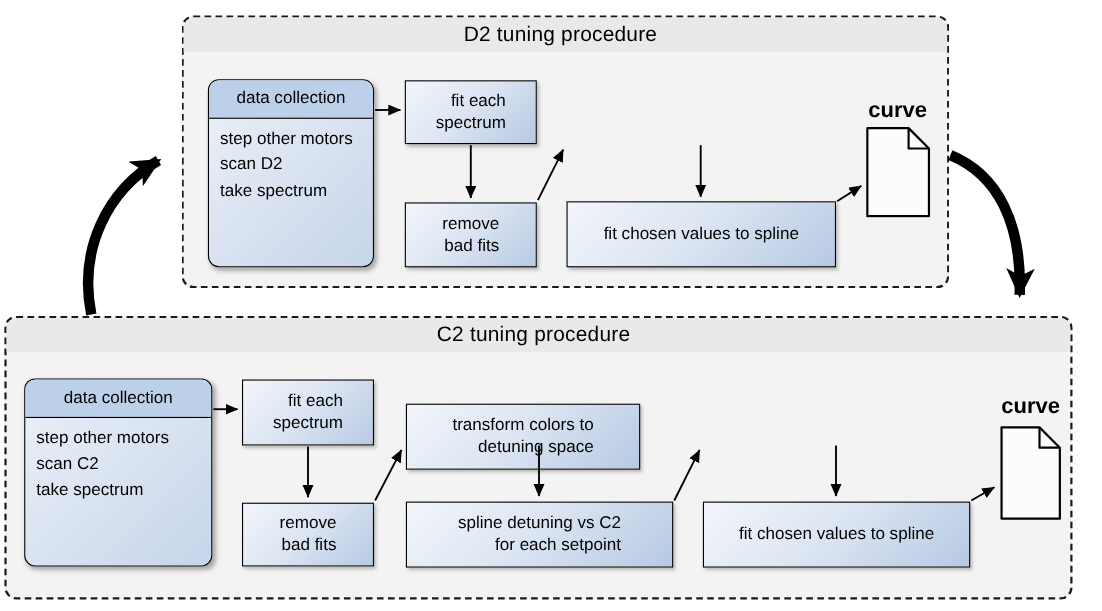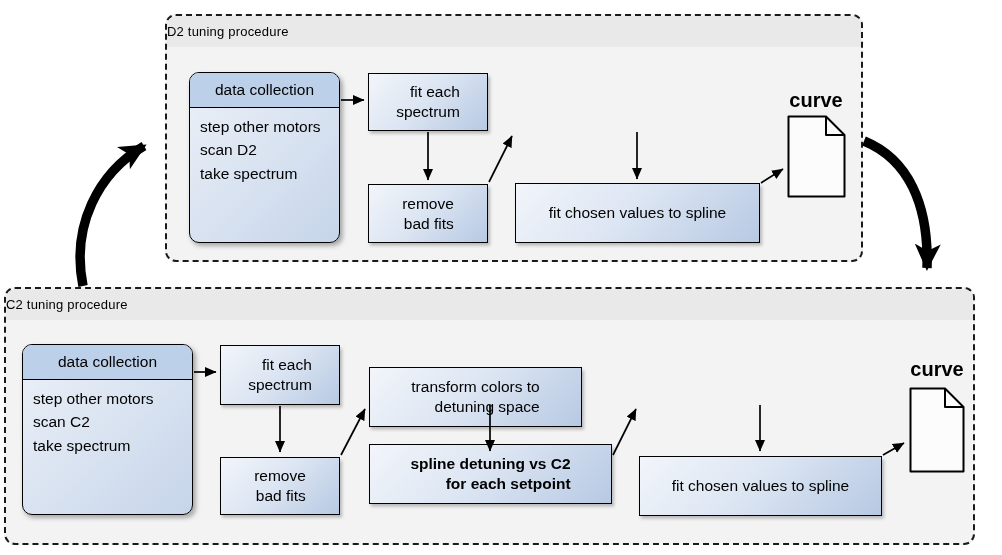--- a/index.html
+++ b/index.html
@@ -8,22 +8,22 @@
     font-family:"Liberation Sans", sans-serif;color:#000;
   }
   .panel{
     position:absolute;box-sizing:border-box;
     border:2px dashed #1a1a1a;border-radius:11px;
     background:#f3f3f3;
   }
   .panel-titlebar{
     position:absolute;top:0;left:0;right:0;height:31px;
     background:#e9e9e9;border-radius:9px 9px 0 0;
-    display:flex;align-items:center;justify-content:flex-start;
-    padding-right:9px;font-size:13px;letter-spacing:0.2px;
+    display:flex;align-items:center;justify-content:center;
+    padding-right:9px;font-size:19px;letter-spacing:0.2px;
   }
   .node{
     position:absolute;box-sizing:border-box;
     border:1.5px solid #000;
     background:linear-gradient(135deg,#f2f5fa 0%,#dde6f3 45%,#b7c9e3 100%);
     box-shadow:2px 2.5px 3px rgba(110,110,110,0.45);
     display:flex;align-items:center;justify-content:center;
     text-align:right;font-size:15.5px;line-height:1.28;white-space:pre-line;
   }
   .dcbox{
@@ -95,21 +95,21 @@
 
   <div class="node" style="left:220px;top:345px;width:120px;height:60px;">fit each
 spectrum</div>
 
   <div class="node" style="left:220px;top:457px;width:120px;height:58px;">remove
 bad fits</div>
 
   <div class="node" style="left:369px;top:344px;width:213px;height:60px;margin-top:23px;">transform colors to
 detuning space</div>
 
-  <div class="node" style="left:369px;top:444px;width:243px;height:60px;font-weight:bold;">spline detuning vs C2
+  <div class="node" style="left:369px;top:456px;width:243px;height:60px;">spline detuning vs C2
 for each setpoint</div>
 
 
   <div class="node" style="left:639px;top:456px;width:243px;height:60px;">fit chosen values to spline</div>
 
   <div class="curve-label" style="left:903px;top:358px;width:68px;">curve</div>
 
   <svg class="doc-icon" style="left:909px;top:387px;" width="56" height="86" viewBox="0 0 56 86">
     <path d="M1.5,1.5 H36 L54.5,20 V84.5 H1.5 Z" fill="#fcfcfc" stroke="#000" stroke-width="2" stroke-linejoin="round"></path>
     <path d="M36,1.5 V20 H54.5" fill="none" stroke="#000" stroke-width="2" stroke-linejoin="round"></path>

